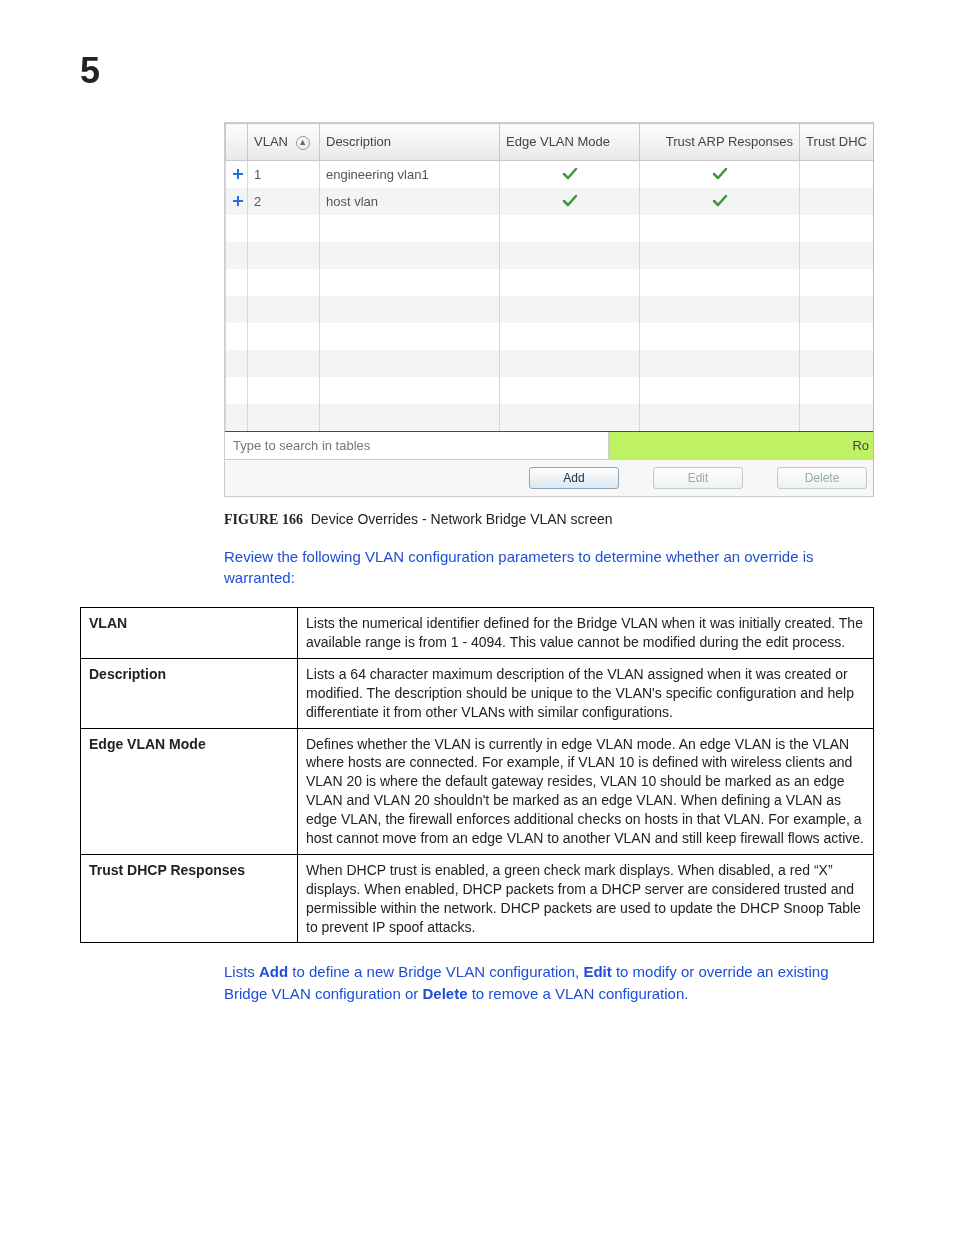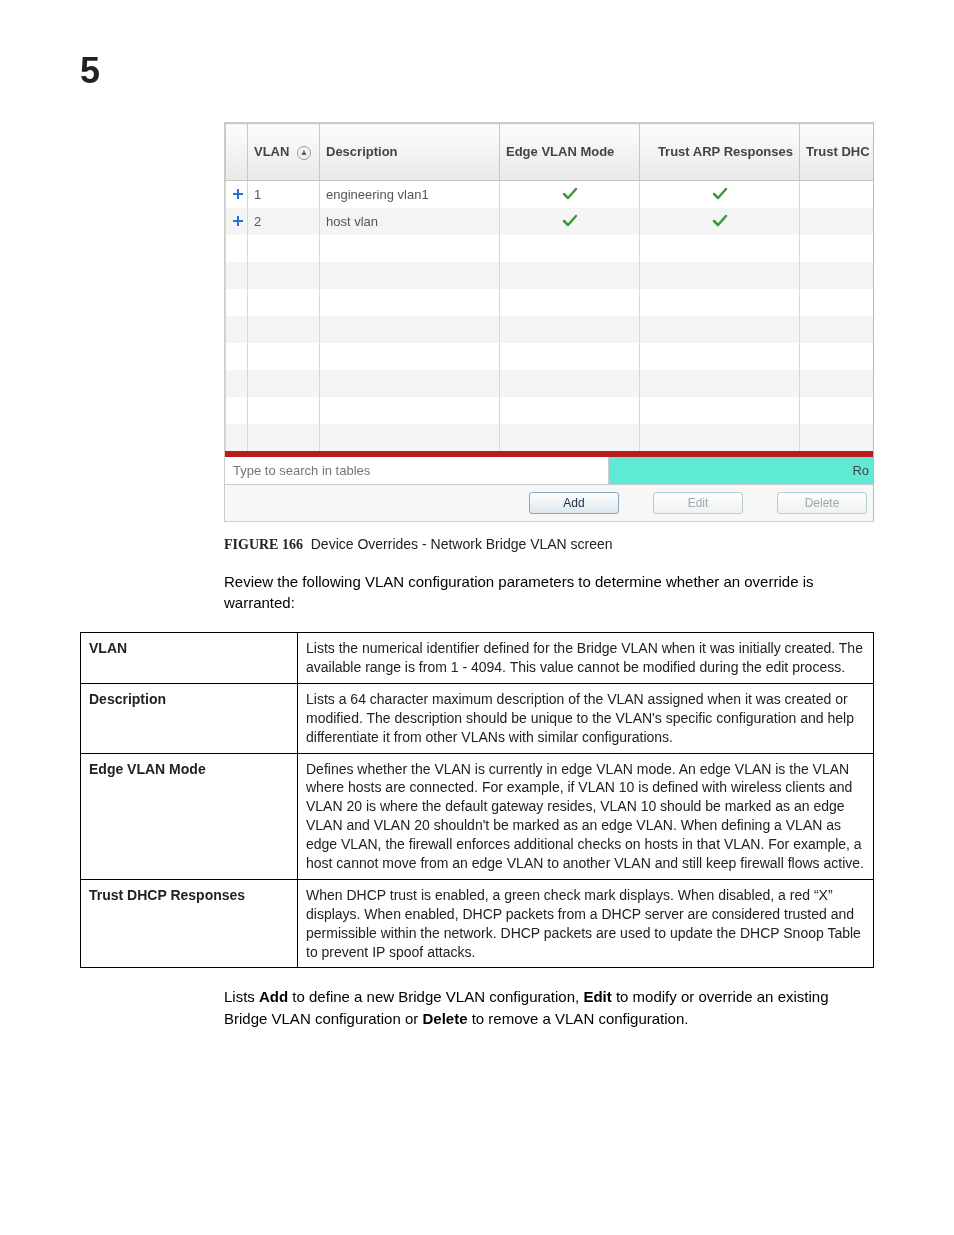--- a/index.html
+++ b/index.html
@@ -37,23 +37,23 @@
   .grid-table {
     border-collapse: collapse;
     width: 648px;
     table-layout: fixed;
     font-size: 13px;
     color: #555;
   }
   .grid-table th {
     background: linear-gradient(#fdfdfd, #e9e9e9);
     border: 1px solid #c8c8c8;
-    padding: 20px 6px;
+    padding: 10px 6px;
     text-align: left;
-    font-weight: bold;
+    font-weight: normal;
     color: #444;
     font-size: 13px;
     white-space: nowrap;
     overflow: hidden;
   }
   .grid-table td {
     border-left: 1px solid #d8d8d8;
     border-right: 1px solid #d8d8d8;
     padding: 4px 6px;
     height: 19px;
@@ -78,23 +78,23 @@
     line-height: 10px;
     text-align: center;
     color: #666;
     vertical-align: middle;
     margin-left: 4px;
   }
   svg { display: block; margin: 0 auto; }
 
   .search-row {
     display: flex;
-    border-top: 6px solid #b91c1c;
+    border-top: 1px solid #b91c1c;
     border-bottom: 1px solid #ccc;
-    background: #5eead4;
+    background: #bef264;
     font-size: 13px;
   }
   .search-input {
     flex: 1;
     border: none;
     border-right: 1px solid #ccc;
     padding: 6px 8px;
     font-size: 13px;
     color: #666;
     font-family: inherit;
@@ -136,21 +136,21 @@
     margin: 14px 0 18px 0;
     font-size: 14px;
   }
   .fig-caption b { font-weight: bold; font-family: Liberation Serif, serif; }
 
   
   .body-p {
     font-size: 15px;
     line-height: 1.45;
     margin: 0 0 18px 0;
-    color: #000000;
+    color: #1d4ed8;
   }
 
   
   .def-outer { margin-left: 0; }
   .def-table {
     border-collapse: collapse;
     width: 794px;
     margin-left: 0;
     font-size: 14px;
   }

